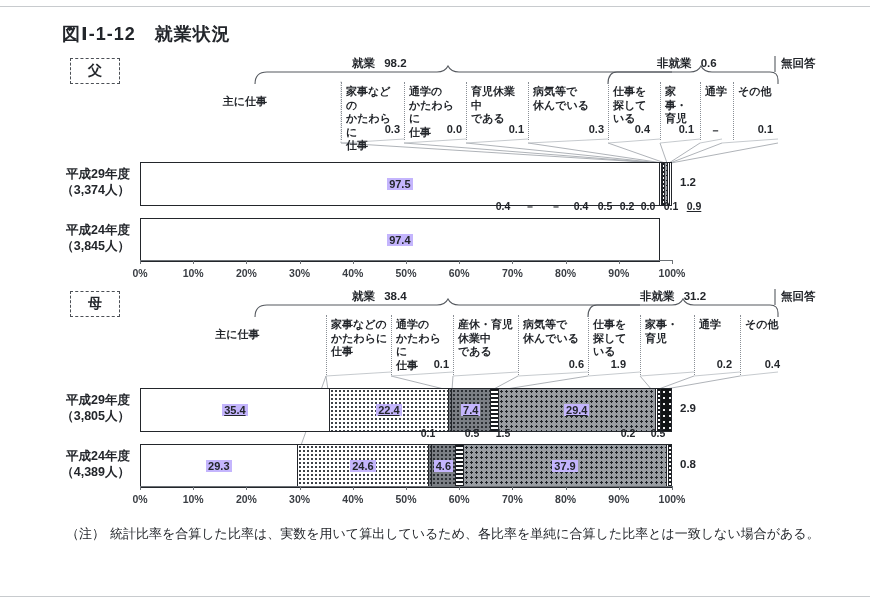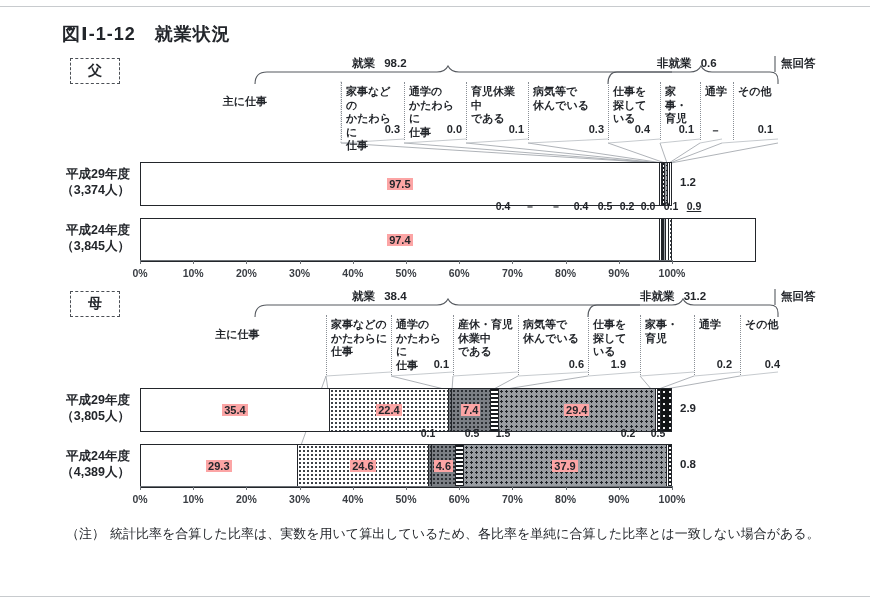--- a/index.html
+++ b/index.html
@@ -70,21 +70,21 @@
   }
   .seg{
     position:relative;height:100%;
     display:flex;align-items:center;justify-content:center;
     box-sizing:border-box;
     border-right:1px solid #23262b;
   }
   .seg:last-child{border-right:none;}
   .seg .vlab{
     font-size:11px;font-weight:bold;color:#23262b;
-    background:#fca5a5;padding:0 2px;line-height:12px;
+    background:#c4b5fd;padding:0 2px;line-height:12px;
     position:relative;z-index:2;white-space:nowrap;
   }
 
   
   .f-white{background:#ffffff;}
   .f-lightdot{
     background-color:#ffffff;
     background-image:radial-gradient(#3d4248 0.8px, transparent 0.9px);
     background-size:4px 4px;
   }
@@ -237,21 +237,21 @@
       <div class="seg f-white" style="width: 518.7px; flex: 0 0 auto;">
         <span class="vlab">97.5</span>
       </div>
       <div class="seg f-lightdot" style="width: 2.4px; flex: 0 0 auto;"></div>
       <div class="seg f-darkgray" style="width: 0px; flex: 0 0 auto;"></div>
       <div class="seg f-hstripe" style="width: 2.4px; flex: 0 0 auto;"></div>
       <div class="seg f-meddot" style="width: 2.4px; flex: 0 0 auto;"></div>
       <div class="seg f-white" style="width: 2.4px; flex: 0 0 auto;"></div>
       <div class="seg f-lightdot" style="width: 2.4px; flex: 0 0 auto;"></div>
     </div>
-  <div class="bar" id="bar-f1" style="left:140px;top:218px;width:616px;">
+  <div class="bar" id="bar-f1" style="left:140px;top:218px;width:520px;">
       <div class="seg f-white" style="width: 518.687px; flex: 0 0 auto;">
         <span class="vlab">97.4</span>
       </div>
       <div class="seg f-lightdot" style="width: 2.4px; flex: 0 0 auto;"></div>
       <div class="seg f-darkgray" style="width: 0px; flex: 0 0 auto;"></div>
       <div class="seg f-hstripe" style="width: 0px; flex: 0 0 auto;"></div>
       <div class="seg f-meddot" style="width: 2.4px; flex: 0 0 auto;"></div>
       <div class="seg f-white" style="width: 2.66266px; flex: 0 0 auto;"></div>
       <div class="seg f-lightdot" style="width: 2.4px; flex: 0 0 auto;"></div>
       <div class="seg f-hstripe" style="width: 0px; flex: 0 0 auto;"></div>
@@ -369,21 +369,21 @@
   <div class="abs callout" style="left:740px;top:315px;width:48px;height:60px;">
     <div class="ctxt">その他</div>
     <div class="cval" style="top:43px;right:8px;">0.4</div>
   </div>
 
   <div class="row-label" style="left:30px;top:392px;width:100px;">平成29年度
 （3,805人）</div>
   <div class="row-label" style="left:30px;top:448px;width:100px;">平成24年度
 （4,389人）</div>
 
-  <div class="bar" id="bar-m0" style="left:140px;top:388px;width:532px;">
+  <div class="bar" id="bar-m0" style="left:140px;top:388px;width:532px;text-decoration:underline;">
       <div class="seg f-white" style="width: 188.705px; flex: 0 0 auto;">
         <span class="vlab">35.4</span>
       </div>
       <div class="seg f-lightdot" style="width: 119.407px; flex: 0 0 auto;">
         <span class="vlab">22.4</span>
       </div>
       <div class="seg f-darkgray" style="width: 2.4px; flex: 0 0 auto;"></div>
       <div class="seg f-darkgray" style="width: 39.4469px; flex: 0 0 auto;">
         <span class="vlab">7.4</span>
       </div>

